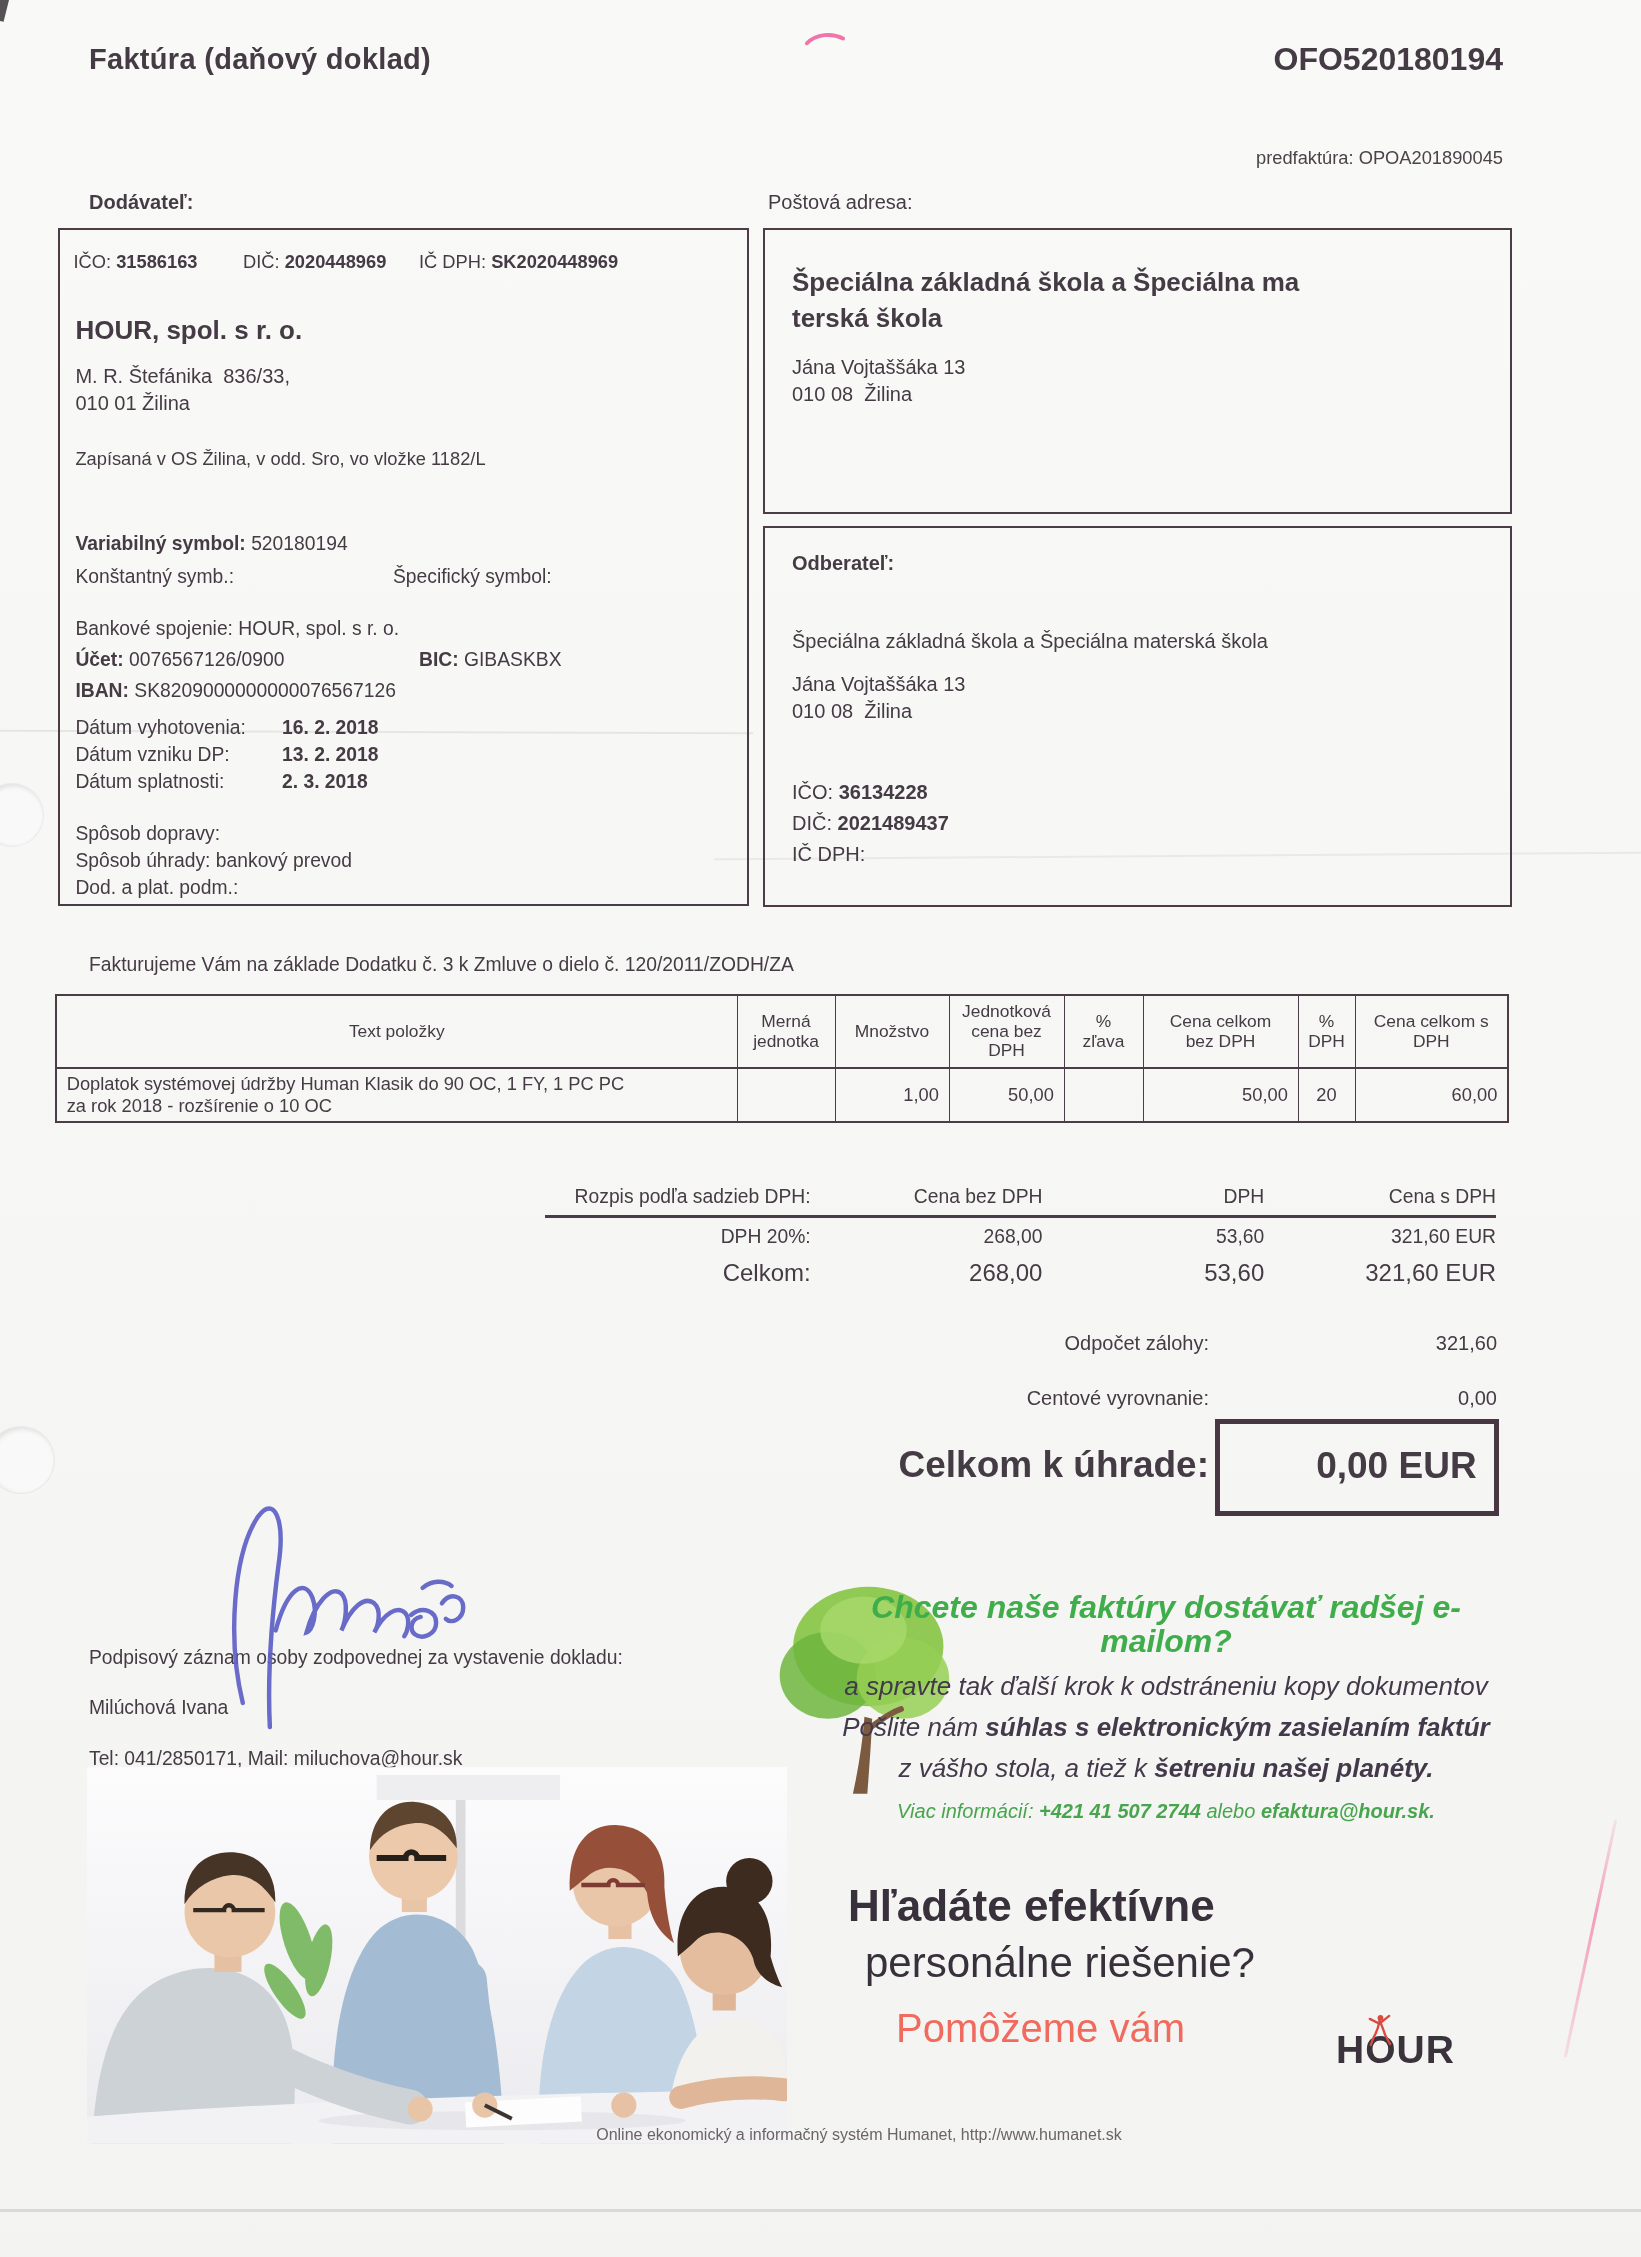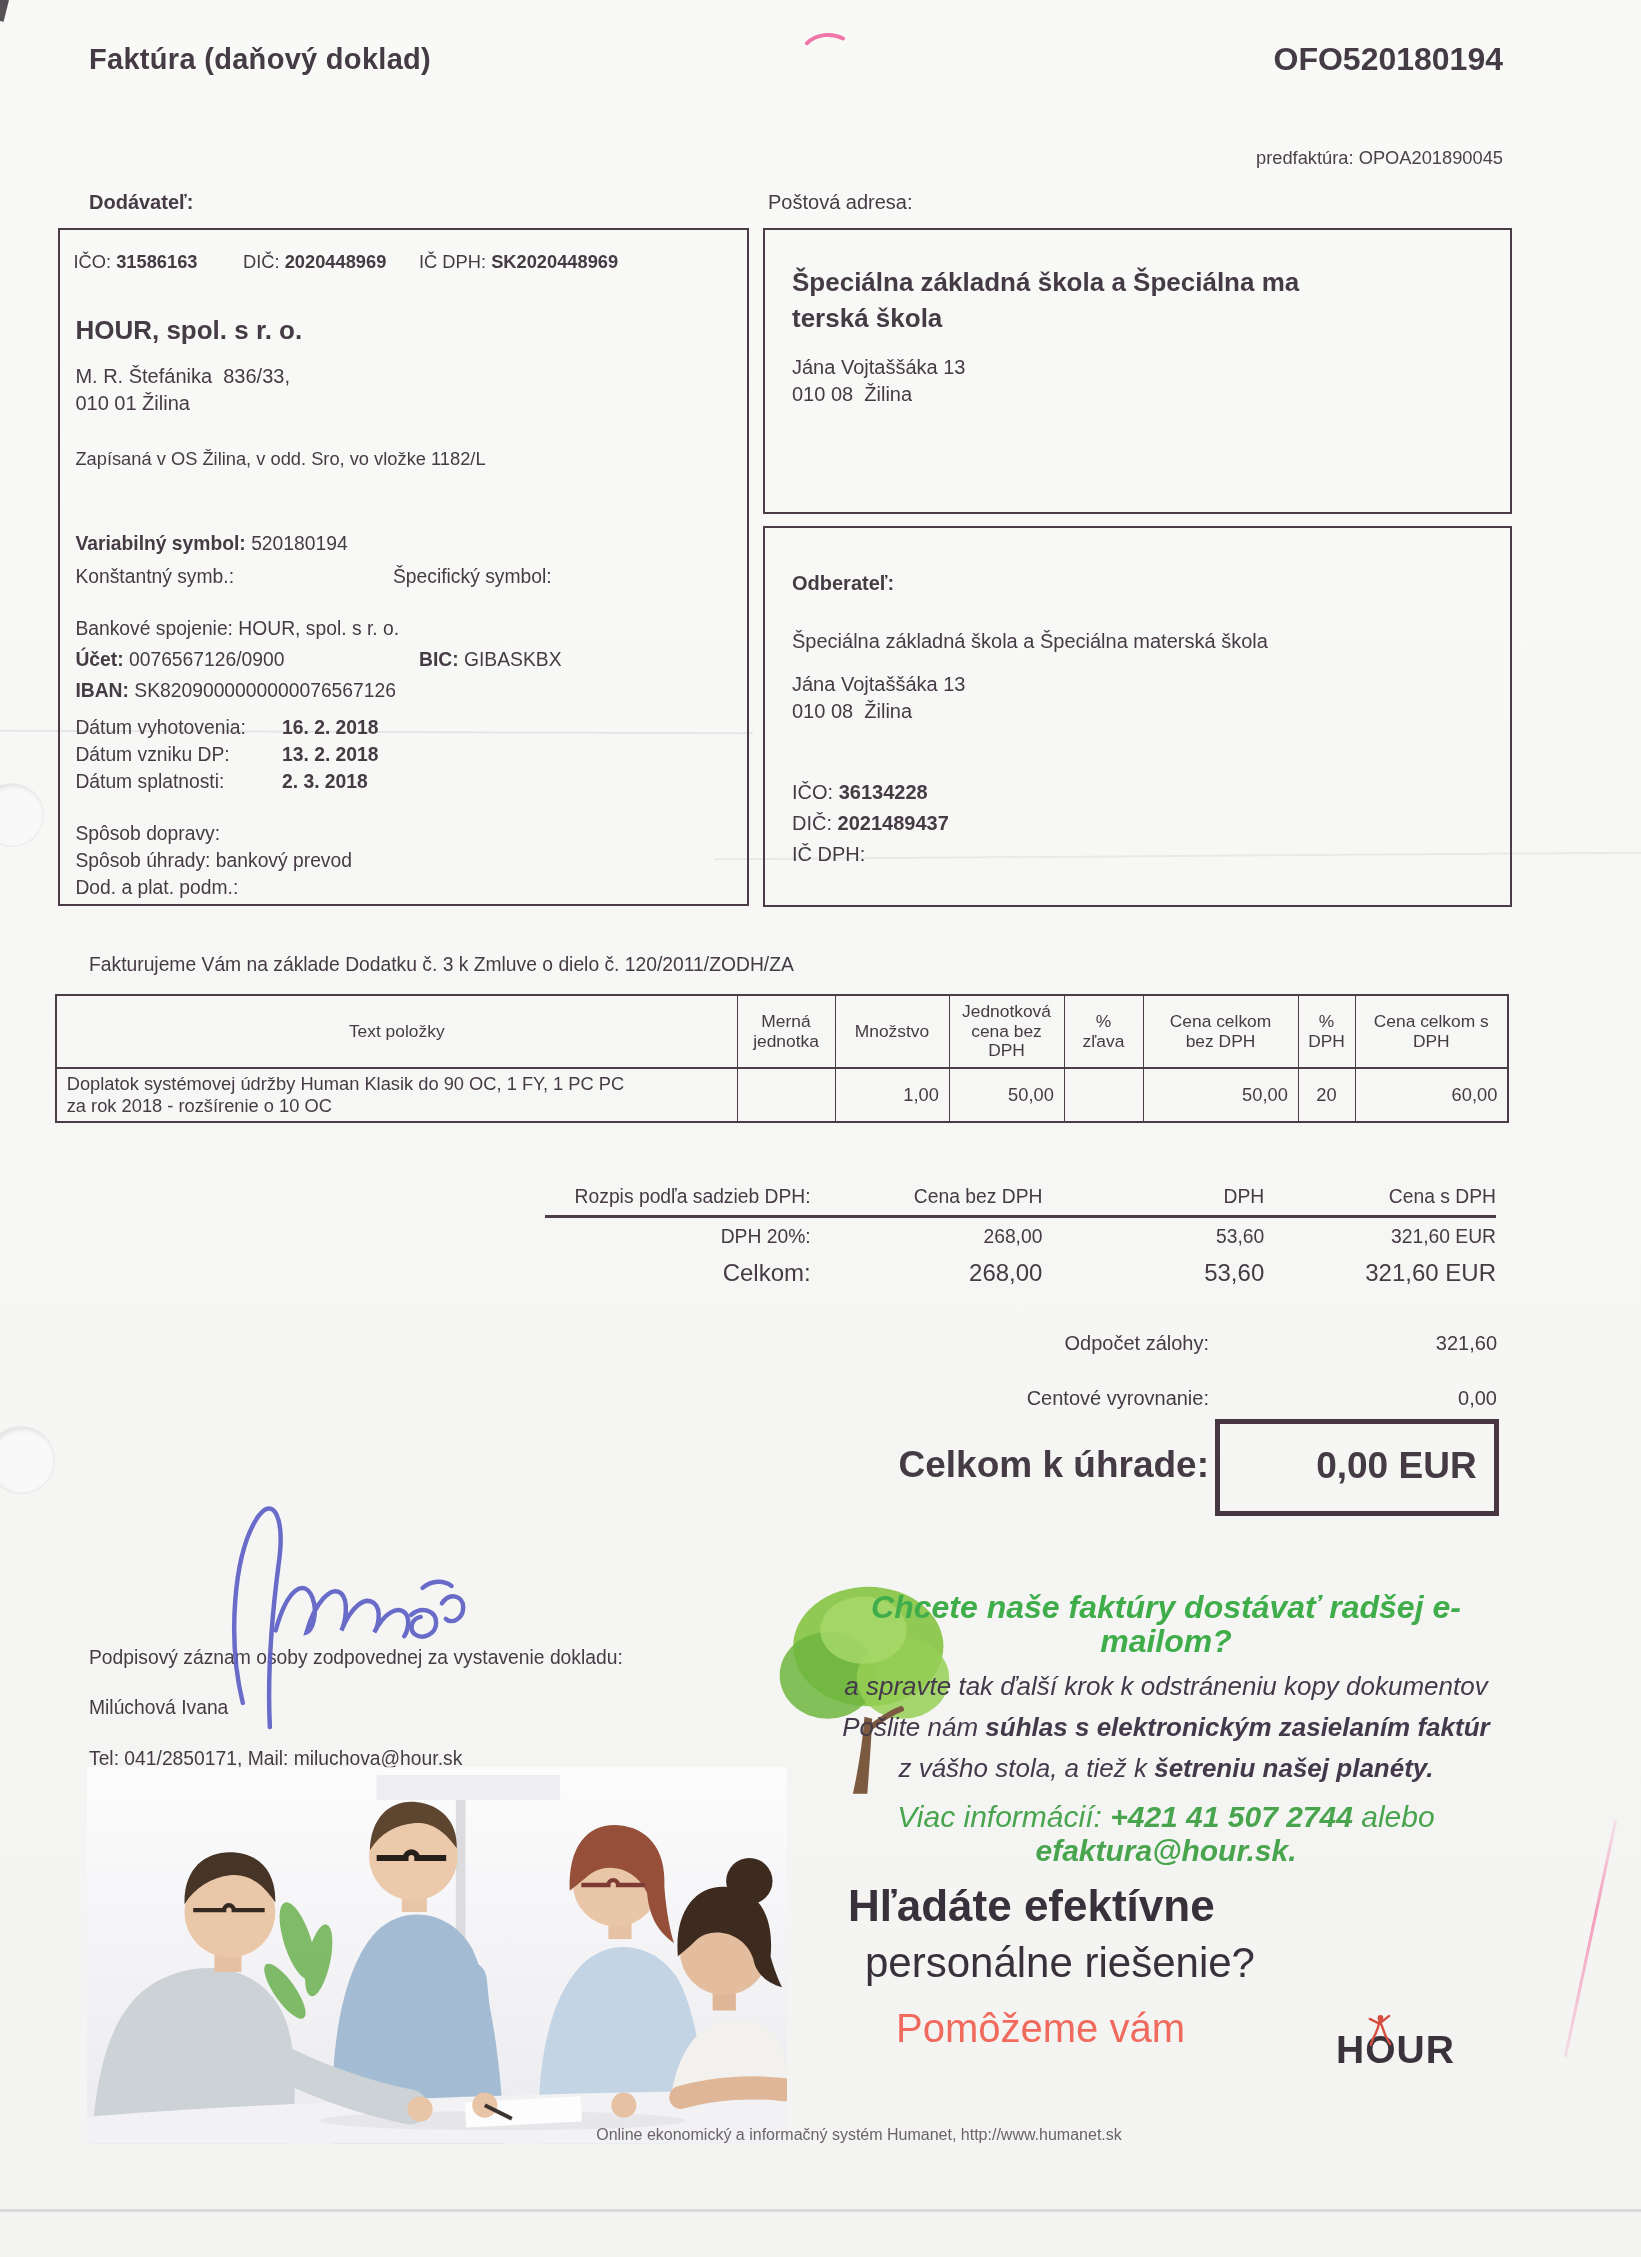--- a/index.html
+++ b/index.html
@@ -42,21 +42,21 @@
   .tval{position:absolute;right:144px;font-size:20px;text-align:right;}
   .due-label{position:absolute;right:432px;top:1444px;font-size:37px;font-weight:700;text-align:right;}
   .due-box{position:absolute;left:1215px;top:1419px;width:284px;height:97px;border:5.8px solid #463742;box-sizing:border-box;}
   .due-box span{display:block;line-height:83px;text-align:right;padding-right:17.4px;font-size:37px;font-weight:700;}
   
   .sigline{position:absolute;left:89px;font-size:19.3px;}
   
   .promo{position:absolute;left:821px;top:1591px;width:690px;text-align:center;font-style:italic;}
   .promo-head{font-size:32px;font-weight:700;color:#3fae4a;margin:0 0 11.6px 0;line-height:1.05;}
   .promo-line{font-size:26px;color:#43394a;margin:0 0 8.7px 0;line-height:1.25;}
-  .promo-info{font-size:30px;color:#48a54e;margin-top:15px;}
+  .promo-info{font-size:20px;color:#48a54e;margin-top:15px;}
   
   .hr1{position:absolute;left:848px;top:1881px;font-size:44px;font-weight:700;color:#38313b;}
   .hr2{position:absolute;left:865px;top:1939px;font-size:42px;color:#38313b;}
   .hr3{position:absolute;left:896px;top:2006px;font-size:40px;color:#f06b5d;}
   .hour-logo{position:absolute;left:1336px;top:2028px;font-size:39px;font-weight:700;color:#3a333c;letter-spacing:1px;}
   .hour-logo svg{position:absolute;left:29px;top:-15.4px;}
   .footer{position:absolute;left:444px;top:2126px;width:830px;text-align:center;font-size:16px;color:#6b6367;}
   
   .punch{position:absolute;border-radius:50%;background:#f9f9fa;box-shadow:inset 1.9px 1.9px 5.8px rgba(0,0,0,.10),0 0 0 1px rgba(0,0,0,.05);}
   .crease{position:absolute;background:rgba(90,80,88,.10);}
@@ -106,21 +106,21 @@
 
   <div class="abs sec-label" style="left:768px;top:191px;">Poštová adresa:</div>
   <div class="box" style="left:763px;top:228px;width:745px;height:282px;">
     <span class="abs company" style="left:27px;top:37px;">Špeciálna základná škola a Špeciálna ma</span>
     <span class="abs company" style="left:27px;top:73px;">terská škola</span>
     <span class="abs addr" style="left:27px;top:124px;">Jána Vojtaššáka 13</span>
     <span class="abs addr pre" style="left:27px;top:151px;">010 08  Žilina</span>
   </div>
 
   <div class="box" style="left:763px;top:526px;width:745px;height:377px;">
-    <span class="abs sec-label b" style="left:27px;top:44px;">Odberateľ:</span>
+    <span class="abs sec-label b" style="left:27px;top:24px;">Odberateľ:</span>
     <span class="abs t21" style="left:27px;top:102px;">Špeciálna základná škola a Špeciálna materská škola</span>
     <span class="abs t21" style="left:27px;top:145px;">Jána Vojtaššáka 13</span>
     <span class="abs t21 pre" style="left:27px;top:172px;">010 08  Žilina</span>
     <span class="abs t21" style="left:27px;top:253px;"><span>IČO:</span> <span class="b">36134228</span></span>
     <span class="abs t21" style="left:27px;top:284px;"><span>DIČ:</span> <span class="b">2021489437</span></span>
     <span class="abs t21" style="left:27px;top:315px;">IČ DPH:</span>
   </div>
 
   <div class="abs t20" style="left:89px;top:954px;">Fakturujeme Vám na základe Dodatku č. 3 k Zmluve o dielo č. 120/2011/ZODH/ZA</div>
 

